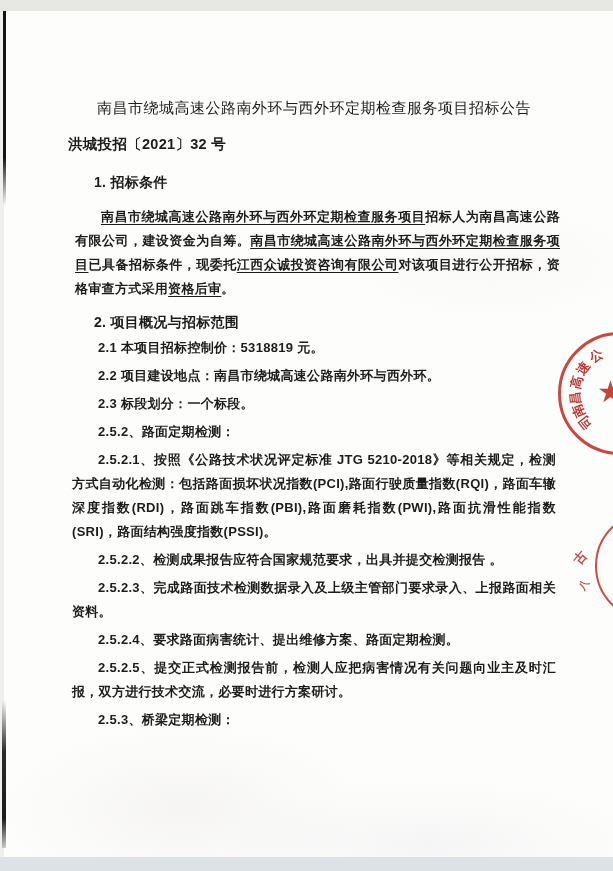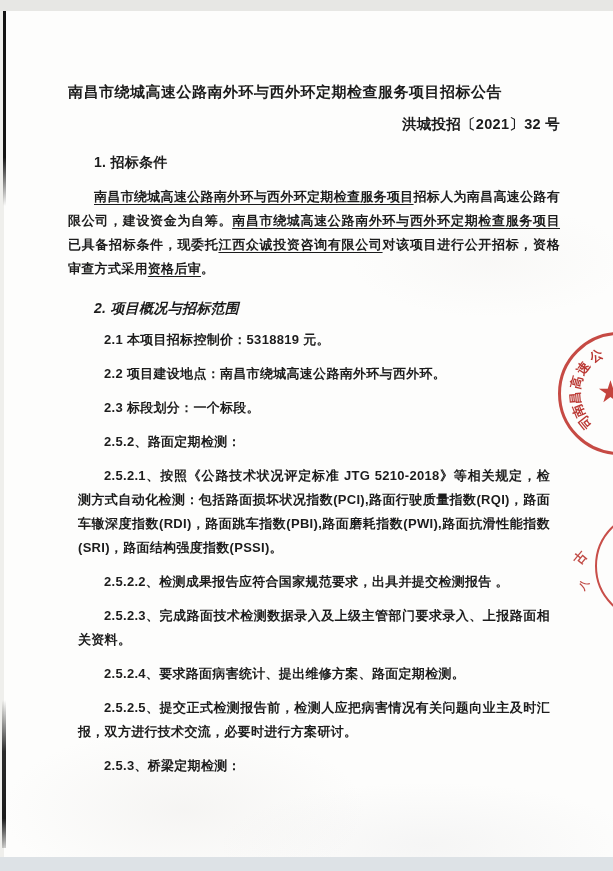--- a/index.html
+++ b/index.html
@@ -42,45 +42,46 @@
   }
   
   .content{
     position:absolute;left:68px;top:82px;width:492px;
     color:#1c1c1c;
     font-size:13px;
     font-weight:600;
     letter-spacing:.3px;
   }
   .doc-title{
-    margin:0;
+    margin:16px;
     font-size:15px;line-height:20px;
-    font-weight:700;
+    font-weight:400;
+    text-align:center;
     letter-spacing:.5px;
   }
   .doc-number{
     margin:12px 0 0 0;
     font-size:14.5px;line-height:20px;
     font-weight:700;
-    text-align:right;
+    text-align:left;
   }
   .sec-heading{
     margin:18px 0 0 26px;
     font-size:14px;line-height:20px;
     font-weight:700;
   }
-  .sec-heading.second{margin-top:17px;font-style:italic;}
+  .sec-heading.second{margin-top:11px;}
   .para{
-    margin:13px 0 0 0;
+    margin:13px 0 0 7px;
     line-height:24px;
     text-align:justify;
     text-indent:2em;
   }
   .para-list{margin-top:4px;}
-  .para-list .para{margin:10px;}
+  .para-list .para{margin:4px;}
   .u{
     text-decoration:underline;
     text-underline-offset:3px;
     text-decoration-thickness:1px;
   }
   
   .seal{position:absolute;pointer-events:none;}
   .seal-large{
     left:558px;top:332px;width:117px;height:117px;
     border:3.5px solid rgba(186,34,27,.82);

